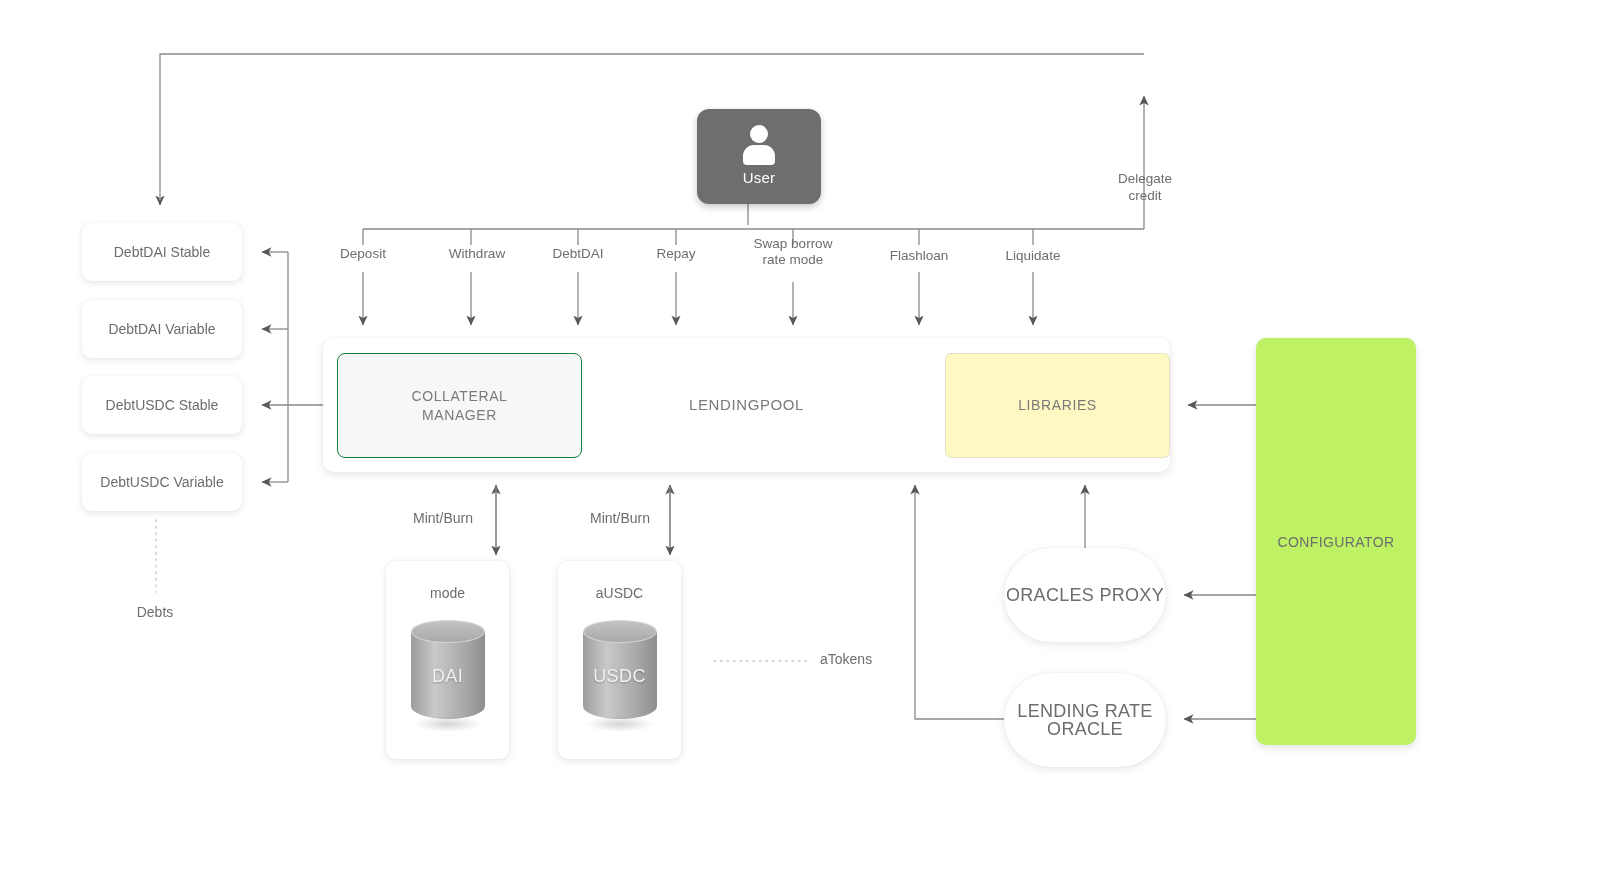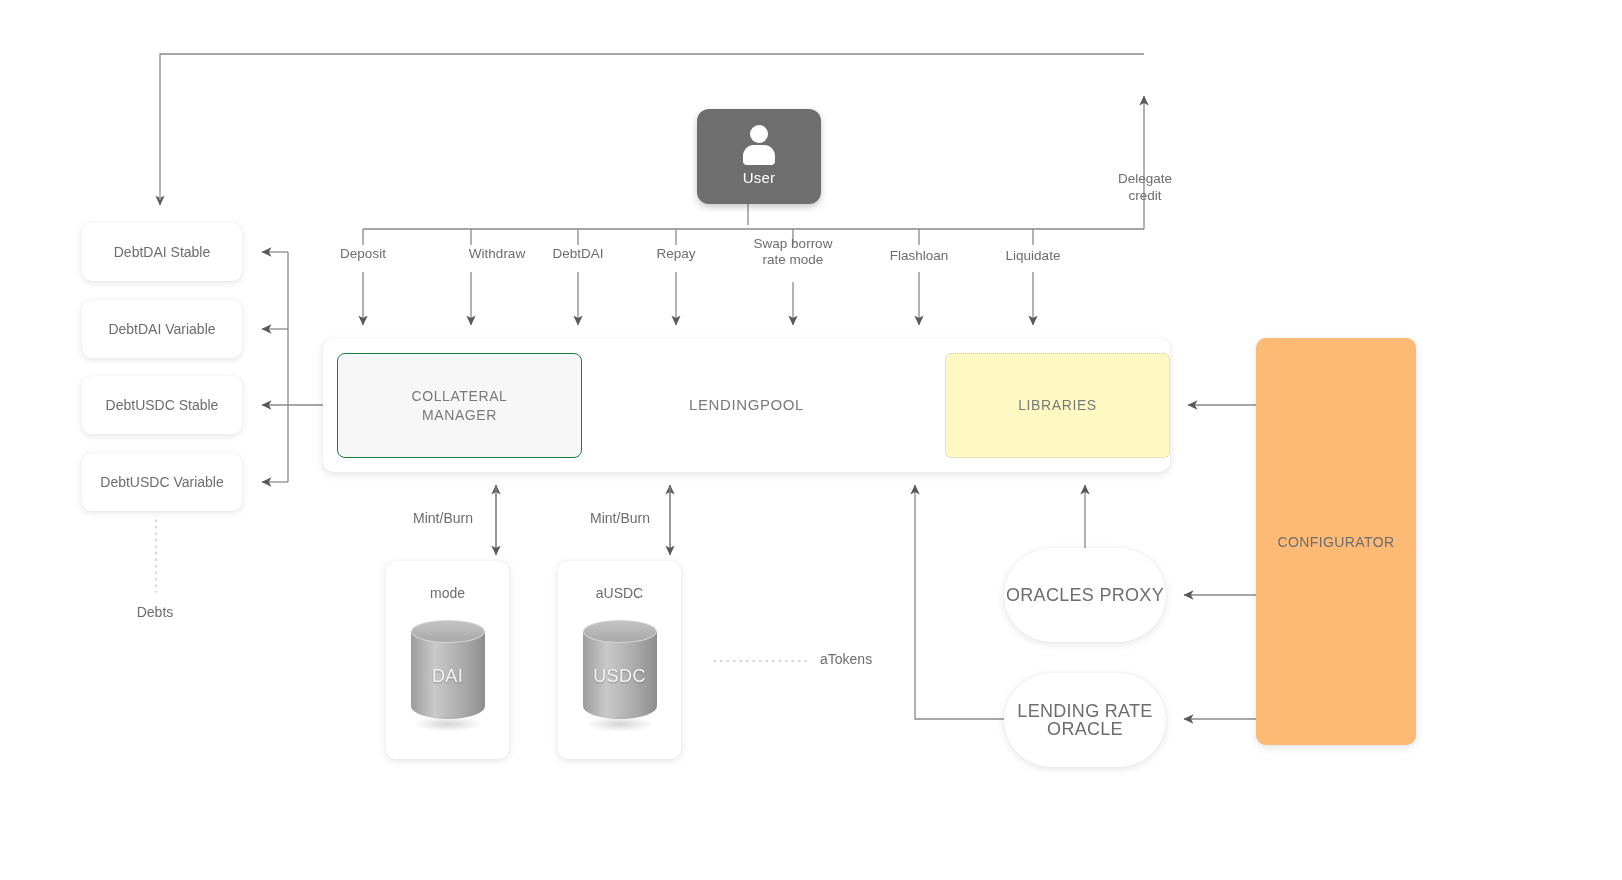--- a/index.html
+++ b/index.html
@@ -159,21 +159,21 @@
   #oracles-proxy {
     left:1004px; top:548px; width:162px; height:94px; border-radius:47px;
   }
   #lending-rate-oracle {
     left:1004px; top:673px; width:162px; height:94px; border-radius:47px;
   }
 
   
   #configurator {
     left:1256px; top:338px; width:160px; height:407px;
-    background:#fdba74; border-radius:10px;
+    background:#bef264; border-radius:10px;
     box-shadow:0 3px 9px rgba(0,0,0,.10), 0 0 1px rgba(0,0,0,.12);
     display:flex; align-items:center; justify-content:center;
     color:#6d6d6d; font-size:14px; letter-spacing:.4px;
   }
 
   
   .delegate-label {
     left:1106px; top:170px; width:78px;
     text-align:center; color:#6d6d6d;
     font-size:13.5px; line-height:17px;
@@ -251,21 +251,21 @@
 
   <div class="node user-card">
     <div class="user-glyph">
       <div class="head"></div>
       <div class="body"></div>
     </div>
     <div class="user-label">User</div>
   </div>
 
   <div class="node action-label" style="left:363px; top:246px;">Deposit</div>
-  <div class="node action-label" style="left:497px; top:246px;">Withdraw</div>
+  <div class="node action-label" style="left:477px; top:246px;">Withdraw</div>
   <div class="node action-label" style="left:578px; top:246px;">DebtDAI</div>
   <div class="node action-label" style="left:676px; top:246px;">Repay</div>
   <div class="node action-label" style="left:793px; top:236px; width:110px;text-align:center;">
     <span style="white-space:pre-line;">Swap borrow
 rate mode</span>
   </div>
   <div class="node action-label" style="left:919px; top:248px;">Flashloan</div>
   <div class="node action-label" style="left:1033px; top:248px;">Liquidate</div>
 
   <div class="node delegate-label">

